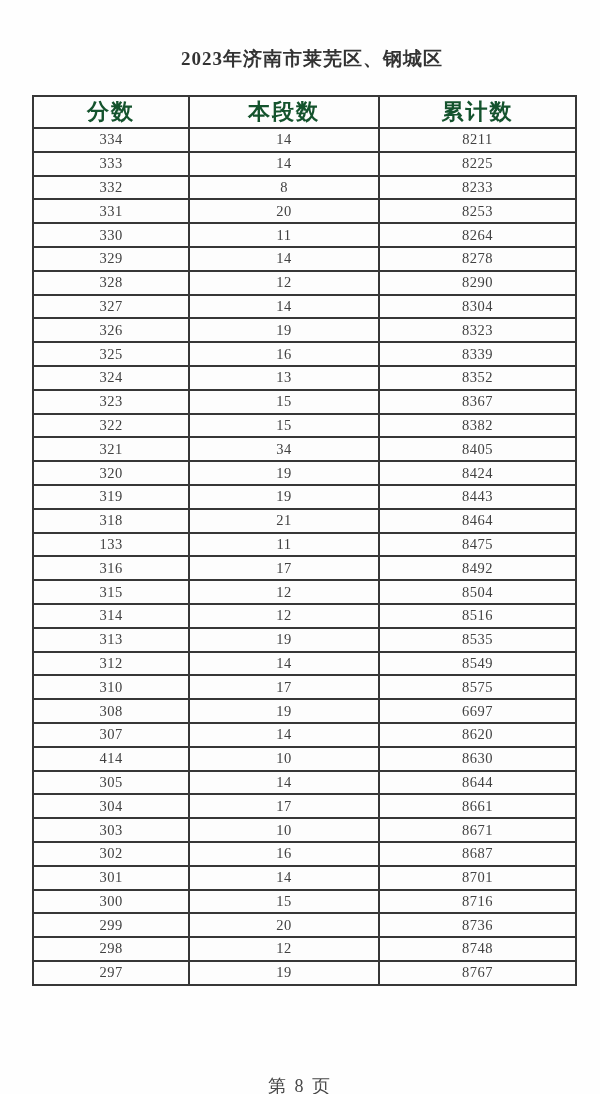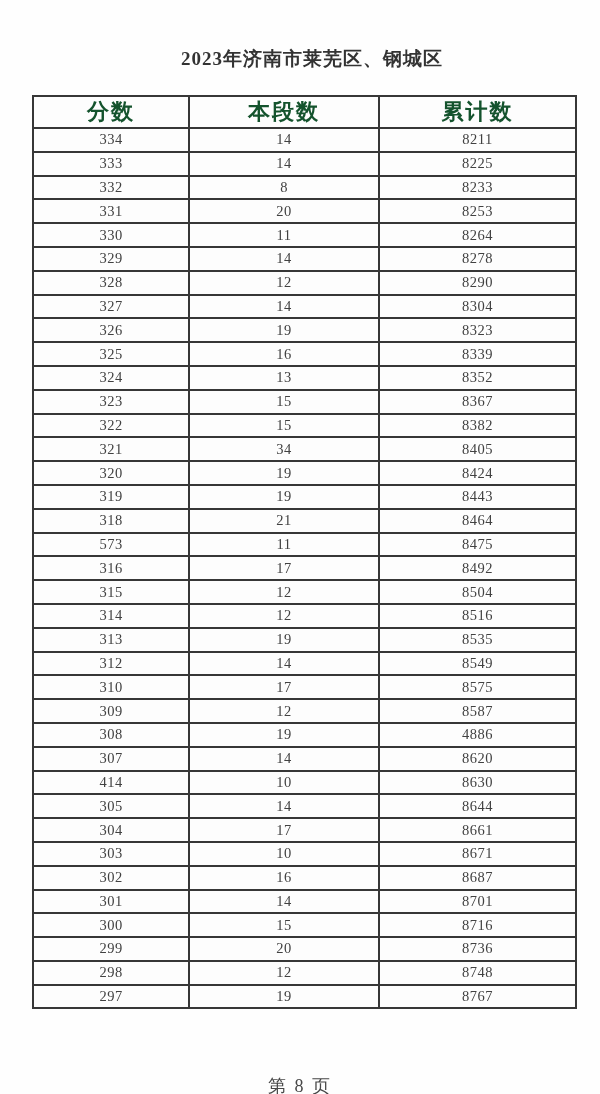--- a/index.html
+++ b/index.html
@@ -181,21 +181,21 @@
           <td>319</td>
           <td>19</td>
           <td>8443</td>
         </tr>
         <tr>
           <td>318</td>
           <td>21</td>
           <td>8464</td>
         </tr>
         <tr>
-          <td>573</td>
+          <td>133</td>
           <td>11</td>
           <td>8475</td>
         </tr>
         <tr>
           <td>316</td>
           <td>17</td>
           <td>8492</td>
         </tr>
         <tr>
           <td>315</td>
@@ -216,28 +216,23 @@
           <td>312</td>
           <td>14</td>
           <td>8549</td>
         </tr>
         <tr>
           <td>310</td>
           <td>17</td>
           <td>8575</td>
         </tr>
         <tr>
-          <td>309</td>
-          <td>12</td>
-          <td>8587</td>
-        </tr>
-        <tr>
           <td>308</td>
           <td>19</td>
-          <td>4886</td>
+          <td>6697</td>
         </tr>
         <tr>
           <td>307</td>
           <td>14</td>
           <td>8620</td>
         </tr>
         <tr>
           <td>414</td>
           <td>10</td>
           <td>8630</td>

